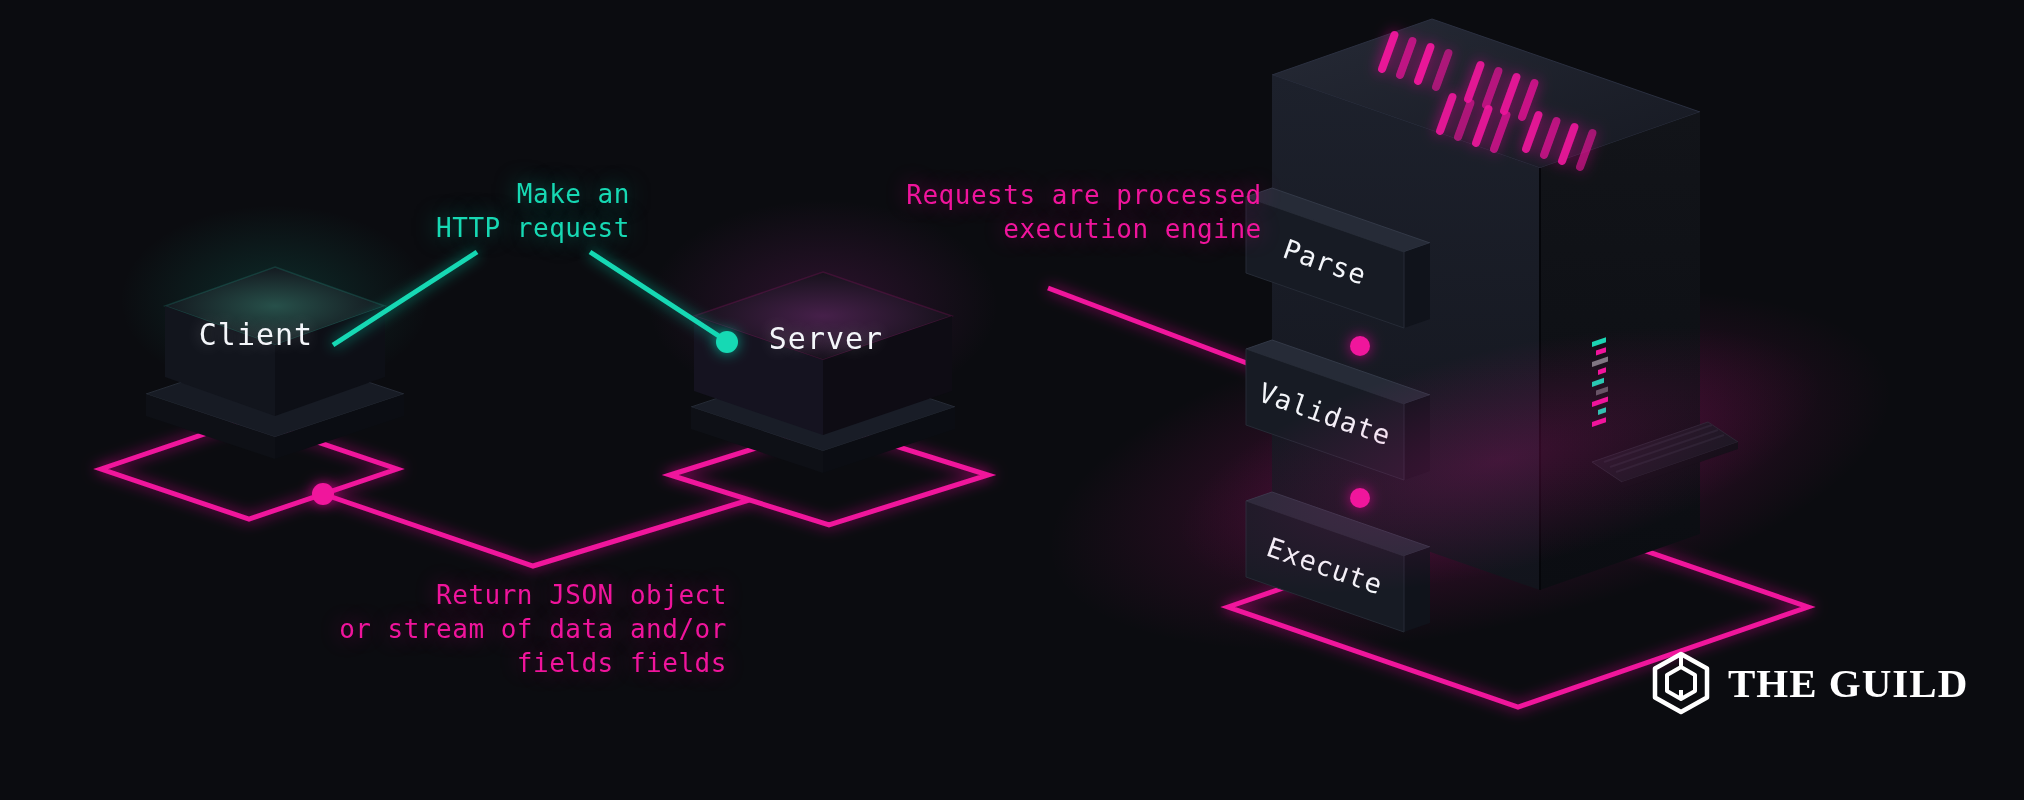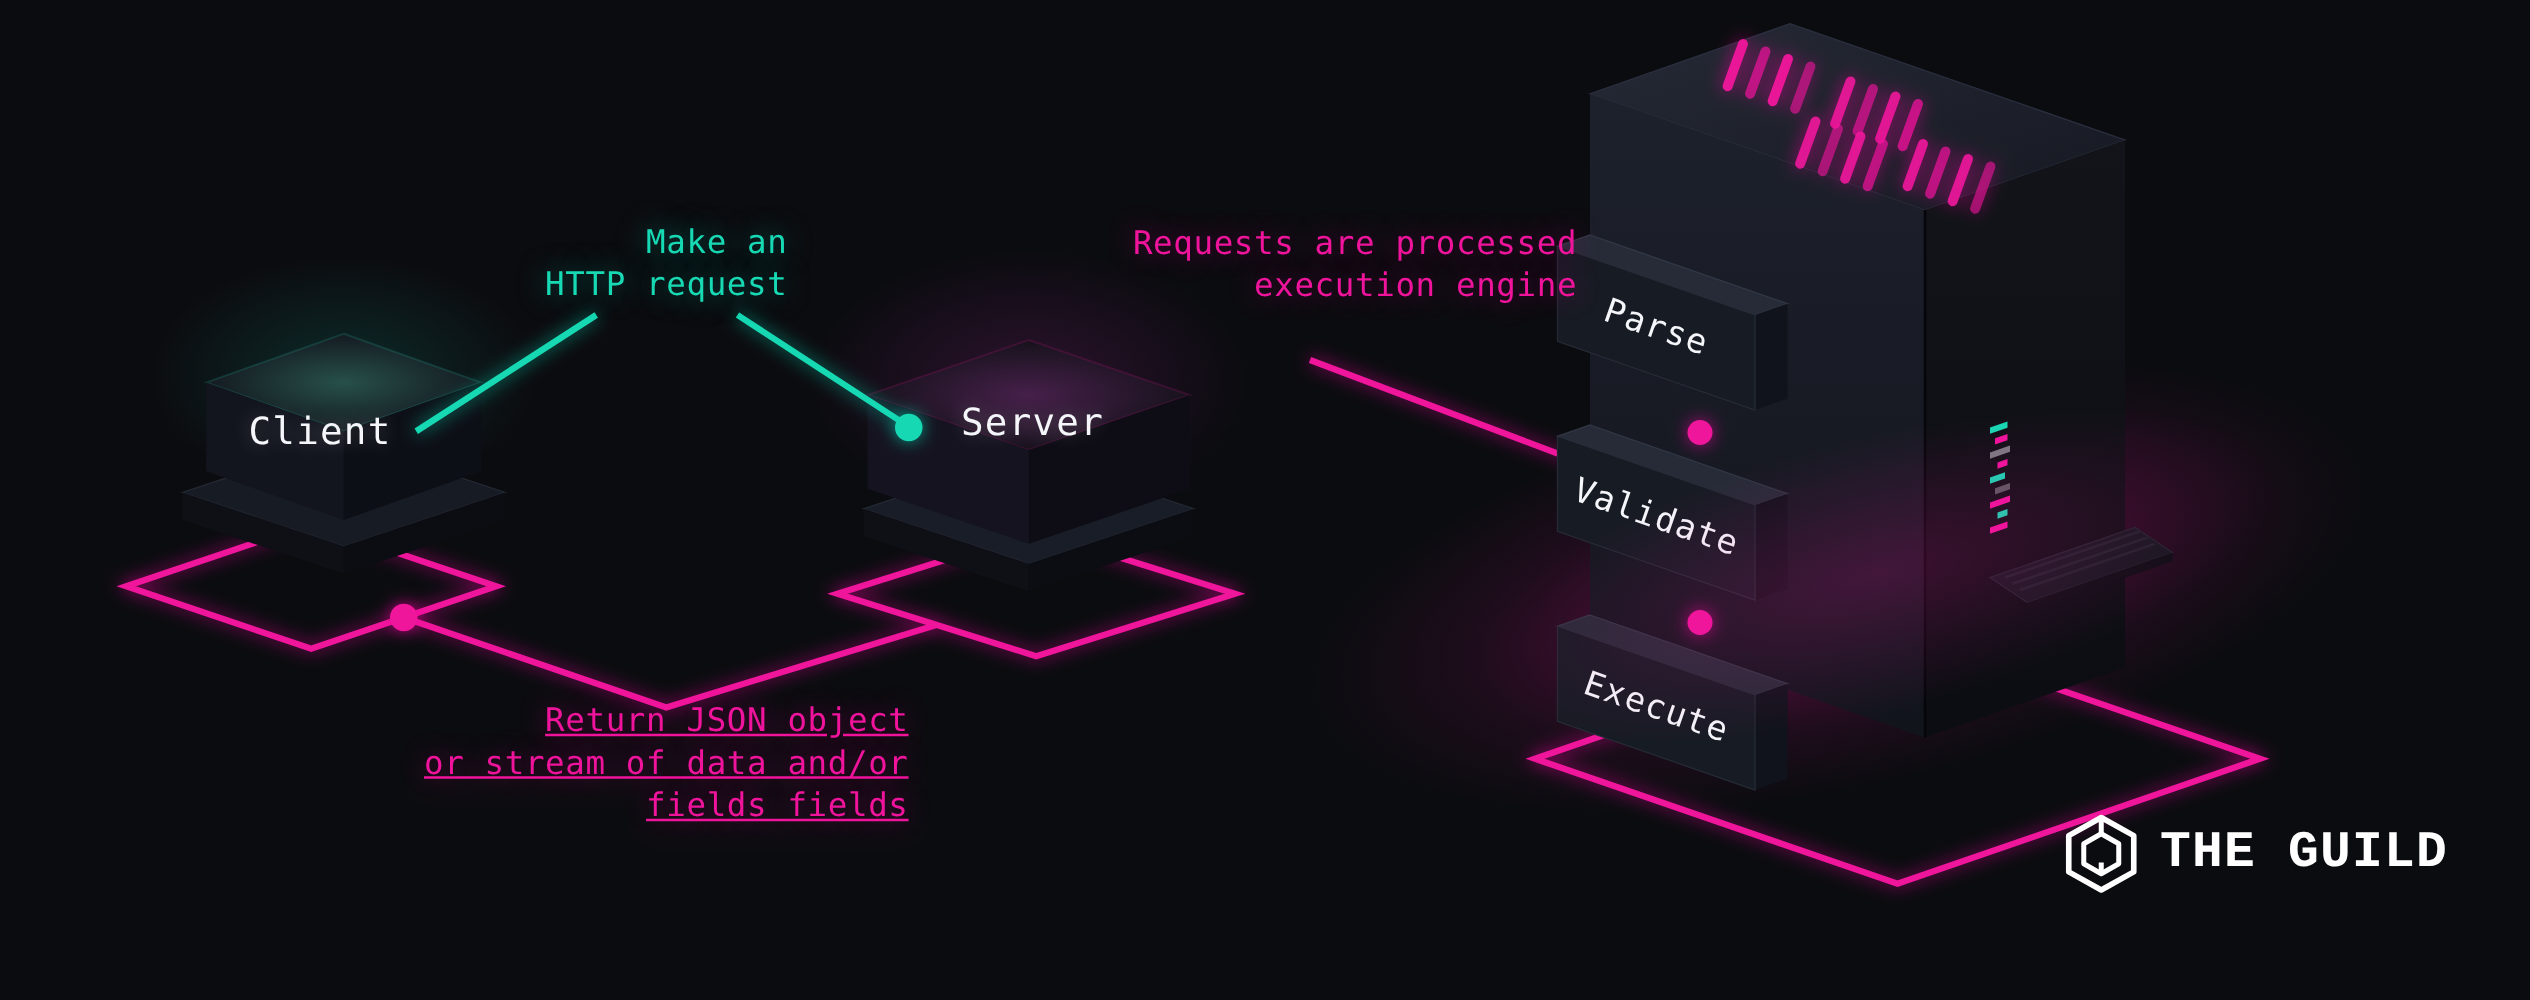--- a/index.html
+++ b/index.html
@@ -16,21 +16,21 @@
   .ann span{display:block;}
   .teal-text{color:var(--teal);text-shadow:0 0 22px rgba(23,217,180,.5);}
   .pink-text{color:var(--pink);text-shadow:0 0 22px rgba(240,20,156,.45);}
   .node-label{position:absolute;transform:translateX(-50%);
        font-family:"DejaVu Sans Mono","Liberation Mono",monospace;
        font-size:30px;letter-spacing:1px;color:var(--text);
        text-shadow:0 0 16px rgba(255,255,255,.28);white-space:nowrap;}
   .step-label{font-family:"DejaVu Sans Mono","Liberation Mono",monospace;
        font-size:27px;letter-spacing:1px;fill:var(--text);}
   .logo{position:absolute;left:1648px;top:650px;display:flex;align-items:center;gap:14px;}
-  .logo-text{font-family:Liberation Mono, monospace;font-weight:700;
+  .logo-text{font-family:Liberation Serif, serif;font-weight:700;
        font-size:41px;letter-spacing:1px;color:#ffffff;white-space:nowrap;}
 </style>
 </head>
 <body>
 
 <div class="stage">
 
   <svg class="art" width="2024" height="800" viewBox="0 0 2024 800">
     <defs>
       <linearGradient id="gTowerLeft" x1="0" y1="0" x2="0" y2="1">
@@ -195,27 +195,27 @@
   <div class="ann teal-text" style="left:533px;top:177px;">
     <span>Make an</span>
     <span>HTTP request</span>
   </div>
 
   <div class="ann pink-text" style="left:1084px;top:178px;">
     <span>Requests are processed</span>
     <span>execution engine</span>
   </div>
 
-  <div class="ann pink-text" style="left:533px;top:560px;text-decoration:underline;">
+  <div class="ann pink-text" style="left:533px;top:578px;">
     <span>Return JSON object</span>
     <span>or stream of data and/or</span>
     <span>fields fields</span>
   </div>
 
-  <div class="node-label" style="left:256px;top:328px;">Client</div>
+  <div class="node-label" style="left:256px;top:317px;">Client</div>
   <div class="node-label" style="left:826px;top:321px;">Server</div>
 
   <div class="logo">
     <svg width="66" height="66" viewBox="0 0 66 66">
       <path d="M33,4 L59,18.5 L59,47.5 L33,62 L7,47.5 L7,18.5 Z" fill="none" stroke="#ffffff" stroke-width="4.5" stroke-linejoin="round"></path>
       <path d="M33,17 L47,25 L47,41 L33,49 L19,41 L19,25 Z" fill="none" stroke="#ffffff" stroke-width="4" stroke-linejoin="round"></path>
       <path d="M33,4 L33,17" stroke="#ffffff" stroke-width="4"></path>
       <path d="M33,49 L33,40" stroke="#ffffff" stroke-width="4"></path>
     </svg>
     <span class="logo-text">THE GUILD</span>

